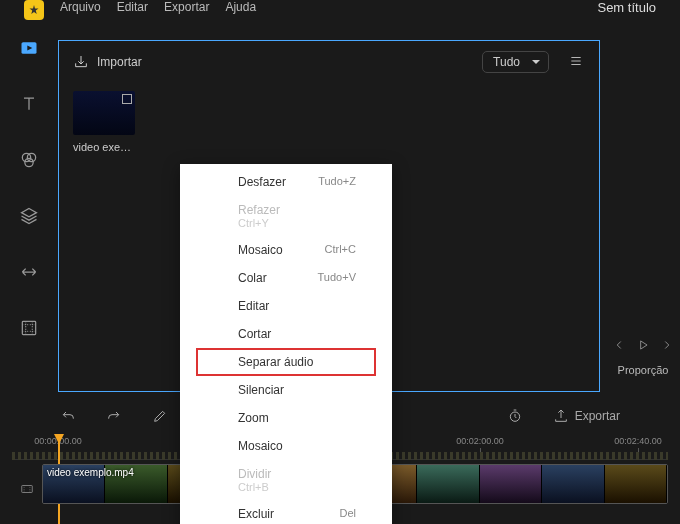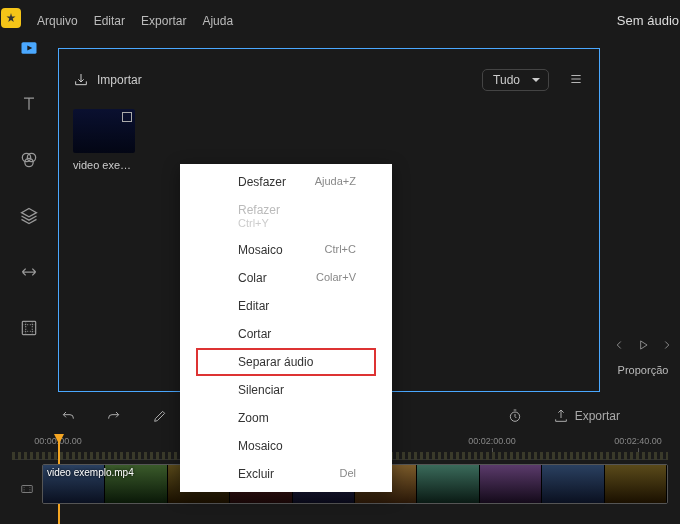--- a/index.html
+++ b/index.html
@@ -1,30 +1,30 @@
 <!DOCTYPE html>
 <html><head>
 <meta charset="utf-8">
 <style>
   * { box-sizing: border-box; margin: 0; padding: 0; font-family: -apple-system, BlinkMacSystemFont, "Segoe UI", Arial, sans-serif; }
   body { width: 680px; height: 524px; background: #1a1a1a; color: #ccc; overflow: hidden; position: relative; }
   
-  .menubar { height: 28px; display: flex; align-items: flex-end; padding: 0 1px; gap: 16px; font-size: 12px; color: #bbb; }
+  .menubar { height: 28px; display: flex; align-items: flex-start; padding: 0 24px; gap: 16px; font-size: 12px; color: #bbb; }
   .logo { width: 20px; height: 20px; background: #f5c518; border-radius: 4px; display: flex; align-items: center; justify-content: center; }
   .logo svg { width: 12px; height: 12px; }
   .menubar .mitem { cursor: pointer; }
   .menubar .title { margin-left: auto; color: #ddd; font-size: 13px; }
   
   .workspace { display: flex; height: 370px; }
   .leftbar { width: 58px; display: flex; flex-direction: column; align-items: center; padding-top: 6px; gap: 28px; }
   .leftbar .tool { width: 28px; height: 28px; display: flex; align-items: center; justify-content: center; color: #999; cursor: pointer; }
   .leftbar .tool.active { color: #4aa8ff; }
   .leftbar .tool svg { width: 20px; height: 20px; }
   
-  .mediapanel { flex: 1; border: 1px solid #4aa8ff; margin: 20px 6px 6px 0; padding: 20px 14px; position: relative; }
+  .mediapanel { flex: 1; border: 1px solid #4aa8ff; margin: 12px 6px 6px 0; padding: 10px 14px; position: relative; }
   .mediahdr { display: flex; align-items: center; gap: 18px; font-size: 12px; color: #ccc; }
   .importbtn { display: flex; align-items: center; gap: 8px; cursor: pointer; }
   .importbtn svg { width: 16px; height: 16px; }
   .mediahdr .spacer { flex: 1; }
   .dropdown { border: 1px solid #444; border-radius: 5px; padding: 3px 28px 3px 10px; font-size: 12px; color: #ccc; position: relative; cursor: pointer; }
   .dropdown::after { content: ""; position: absolute; right: 8px; top: 50%; width: 0; height: 0; border-left: 4px solid transparent; border-right: 4px solid transparent; border-top: 4px solid #ccc; transform: translateY(-50%); }
   .listicon { color: #ccc; cursor: pointer; }
   .listicon svg { width: 18px; height: 14px; }
   
   .thumbgrid { margin-top: 18px; display: flex; gap: 14px; }
@@ -81,21 +81,21 @@
 <div class="menubar">
   <div class="logo">
     <svg viewBox="0 0 24 24" fill="#333">
         <path d="M12 2l2 7h7l-5.5 4 2 7L12 16l-5.5 4 2-7L3 9h7z"></path>
       </svg>
   </div>
   <span class="mitem">Arquivo</span>
   <span class="mitem">Editar</span>
   <span class="mitem">Exportar</span>
   <span class="mitem">Ajuda</span>
-  <span class="title">Sem áudio</span>
+  <span class="title">Sem título</span>
 </div>
 
 <div class="workspace">
   <div class="leftbar">
     <div class="tool active">
         <svg viewBox="0 0 24 24" fill="currentColor">
           <rect x="3" y="5" width="18" height="14" rx="2"></rect>
           <polygon points="10,9 16,12 10,15" fill="#1a1a1a"></polygon>
         </svg>
       </div>
@@ -198,21 +198,21 @@
       </svg>
       <span>Exportar</span>
     </span>
 </div>
 
 <div class="timeline">
   <div class="ruler">
     <div class="tick" style="left:46px"><span class="tlabel">00:00:00.00</span></div>
     <div class="tick" style="left:196px"><span class="tlabel">00:00:40.00</span></div>
     <div class="tick" style="left:346px"><span class="tlabel">00:01:20.00</span></div>
-    <div class="tick" style="left:480px"><span class="tlabel">00:02:00.00</span></div>
+    <div class="tick" style="left:468px"><span class="tlabel">00:02:00.00</span></div>
     <div class="tick" style="left:626px"><span class="tlabel">00:02:40.00</span></div>
     <div class="tickbar"></div>
     <div class="playhead"></div>
   </div>
   <div class="tracks">
     <div class="trackhead">
         <svg viewBox="0 0 24 24" fill="none" stroke="currentColor" stroke-width="1.5">
           <rect x="3" y="6" width="18" height="12" rx="1"></rect>
           <path d="M7 6v12M17 6v12" stroke-dasharray="1 2"></path>
         </svg>
@@ -231,33 +231,33 @@
           <div class="frame f3"></div>
       </div>
       <div class="clipname">video exemplo.mp4</div>
     </div>
   </div>
 </div>
 
 <div class="ctxmenu" id="ctxmenu">
     <div class="ctxitem">
       <span>Desfazer</span>
-      <span class="ctxshortcut">Ajuda+Z</span>
+      <span class="ctxshortcut">Tudo+Z</span>
     </div>
     <div class="ctxitem disabled">
       <span>Refazer</span>
       <span class="ctxshortcut">Ctrl+Y</span>
     </div>
     <div class="ctxitem">
       <span>Mosaico</span>
       <span class="ctxshortcut">Ctrl+C</span>
     </div>
     <div class="ctxitem">
       <span>Colar</span>
-      <span class="ctxshortcut">Colar+V</span>
+      <span class="ctxshortcut">Tudo+V</span>
     </div>
     <div class="ctxitem">
       <span>Editar</span>
       <span class="ctxshortcut"></span>
     </div>
     <div class="ctxitem">
       <span>Cortar</span>
       <span class="ctxshortcut"></span>
     </div>
     <div class="ctxitem highlight">
@@ -269,17 +269,21 @@
       <span class="ctxshortcut"></span>
     </div>
     <div class="ctxitem">
       <span>Zoom</span>
       <span class="ctxshortcut"></span>
     </div>
     <div class="ctxitem">
       <span>Mosaico</span>
       <span class="ctxshortcut"></span>
     </div>
+    <div class="ctxitem disabled">
+      <span>Dividir</span>
+      <span class="ctxshortcut">Ctrl+B</span>
+    </div>
     <div class="ctxitem">
       <span>Excluir</span>
       <span class="ctxshortcut">Del</span>
     </div>
   </div>
 
 </body></html>

